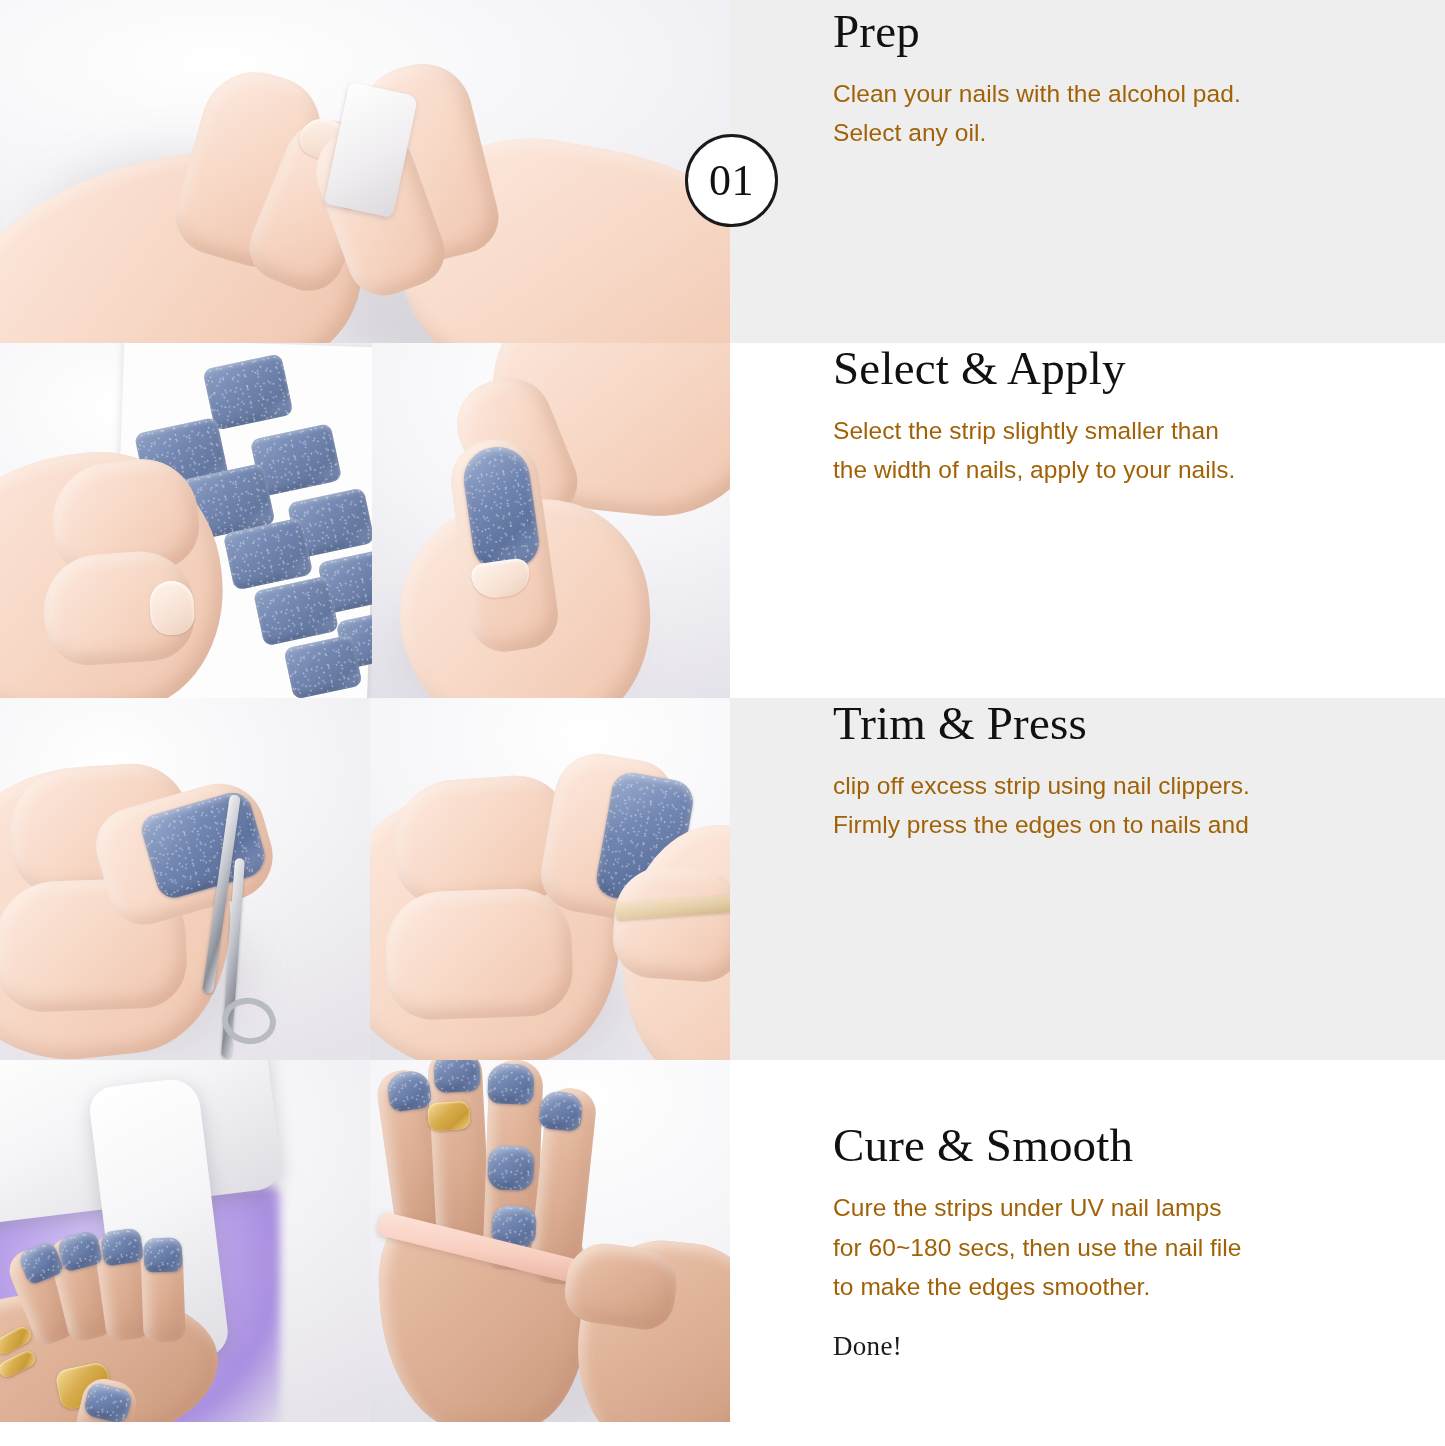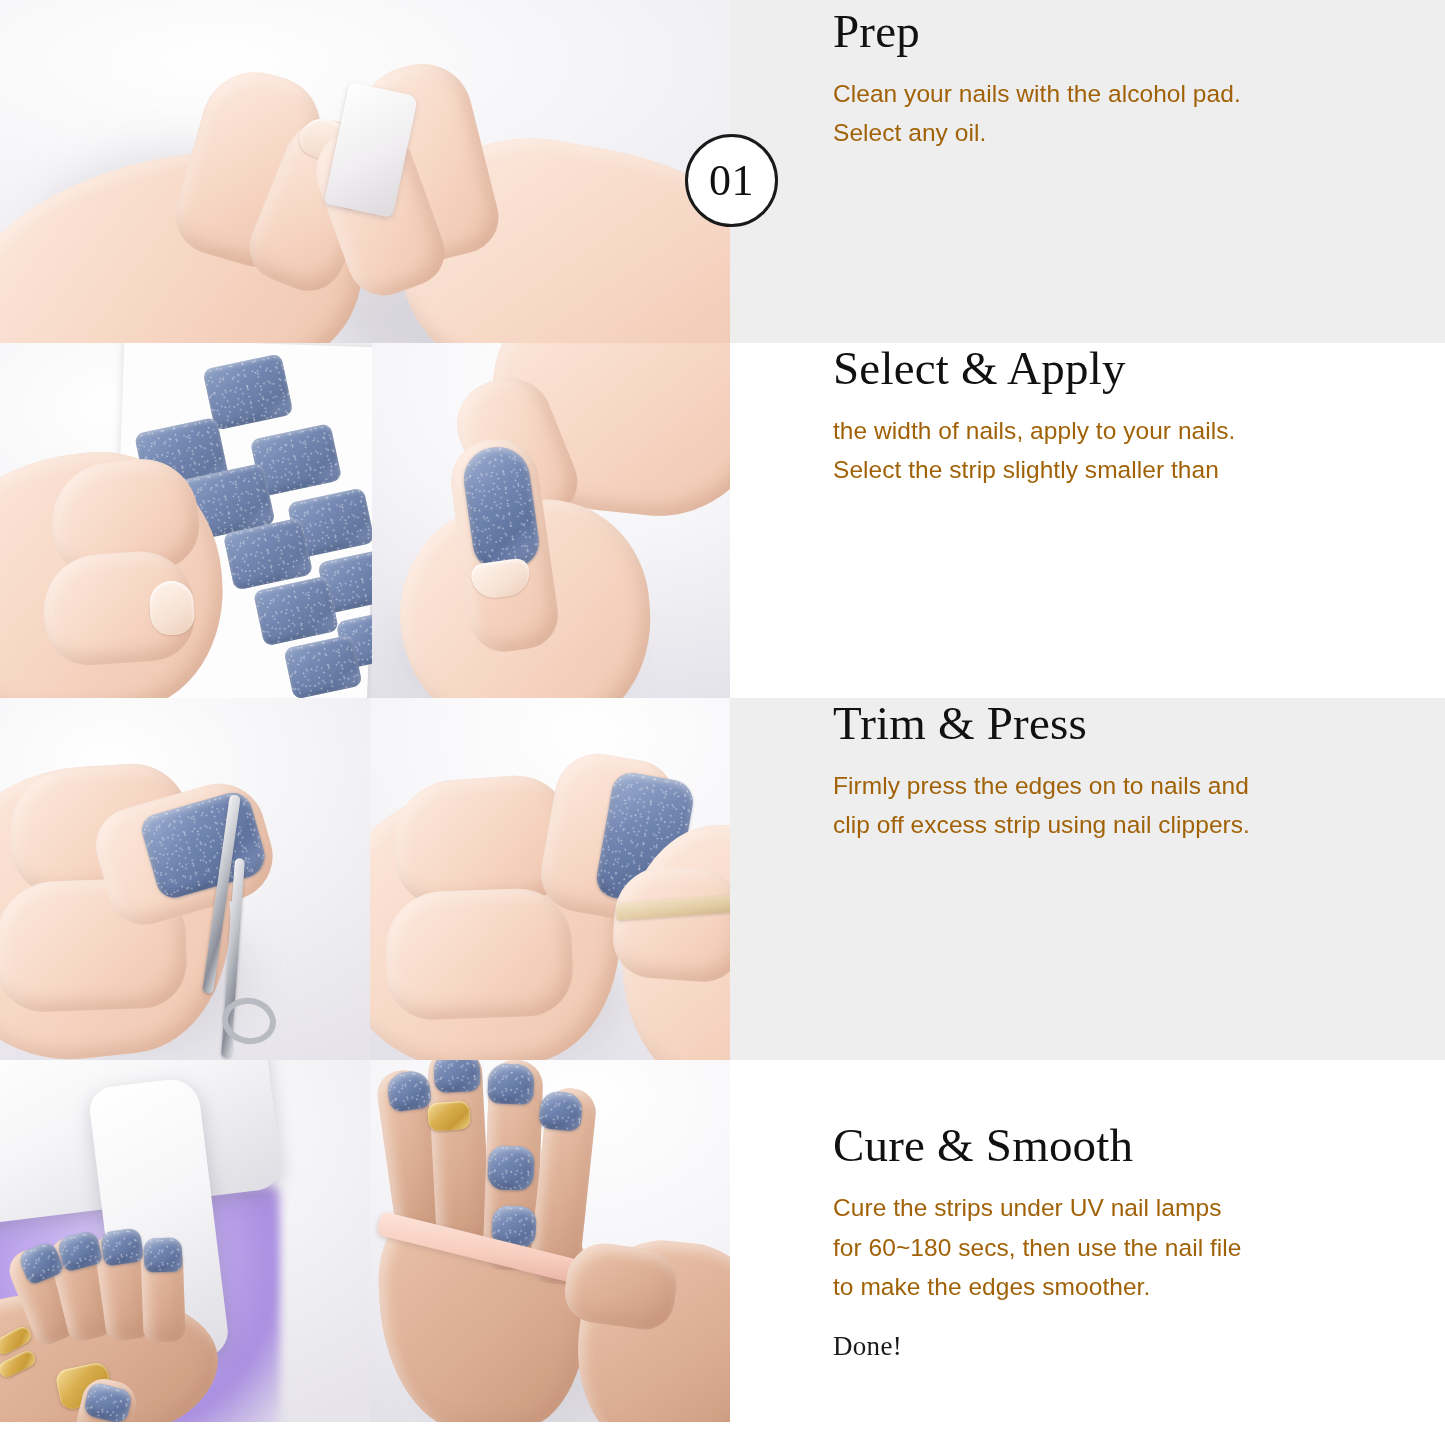--- a/index.html
+++ b/index.html
@@ -326,22 +326,22 @@
         <div class="nail-blue" style="left:96px; top:104px; width:66px; height:122px; border-radius:32px 32px 26px 26px; transform:rotate(-8deg);">
           <span class="glitter"></span>
         </div>
         <div class="nail-bare" style="left:100px; top:218px; width:58px; height:36px; border-radius:14px 14px 26px 26px; transform:rotate(-8deg);"></div>
       </div>
     </div>
 
     <div class="text-col">
       <div class="step-title">Select &amp; Apply</div>
       <div class="step-desc">
+        <div>Select the strip slightly smaller than</div>
         <div>the width of nails, apply to your nails.</div>
-        <div>Select the strip slightly smaller than</div>
       </div>
     </div>
   </div>
 
   <div class="step-row row-3 r3">
     <div class="photo-col">
 
       <div class="photo h3L">
         <div class="backdrop"></div>
         <div class="shadow-blob" style="left:20px; top:210px; width:230px; height:140px;"></div>
@@ -375,22 +375,22 @@
 
         <div class="hand skin-light" style="left:252px; top:128px; width:220px; height:260px; border-radius:42% 48% 44% 40% / 48% 50% 50% 52%; transform:rotate(4deg);"></div>
         <div class="finger skin-light" style="left:244px; top:170px; width:130px; height:112px; border-radius:50px 48px 40px 40px; transform:rotate(4deg);"></div>
         <div class="wood-stick" style="left:246px; top:200px; width:150px; height:17px; transform:rotate(-4deg);"></div>
       </div>
     </div>
 
     <div class="text-col">
       <div class="step-title">Trim &amp; Press</div>
       <div class="step-desc">
+        <div>clip off excess strip using nail clippers.</div>
         <div>Firmly press the edges on to nails and</div>
-        <div>clip off excess strip using nail clippers.</div>
       </div>
     </div>
   </div>
 
   <div class="step-row row-4 r4">
     <div class="photo-col">
 
       <div class="photo h3L">
         <div class="backdrop"></div>
 

